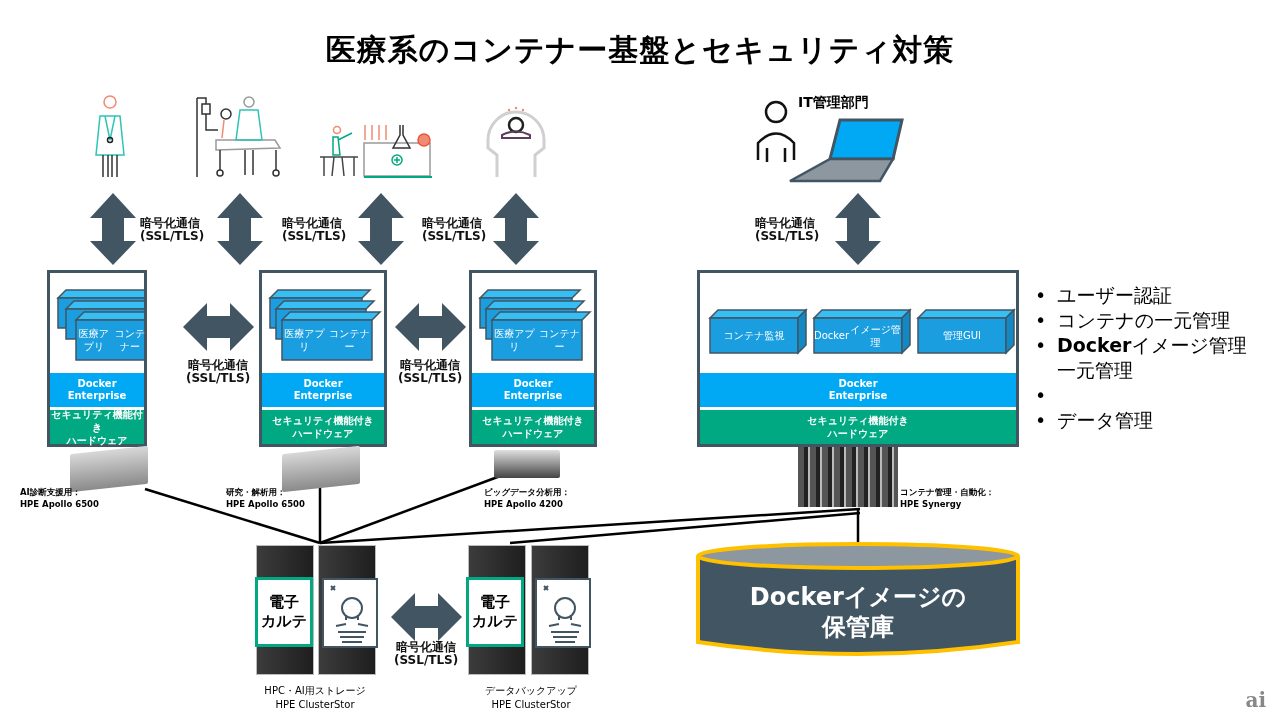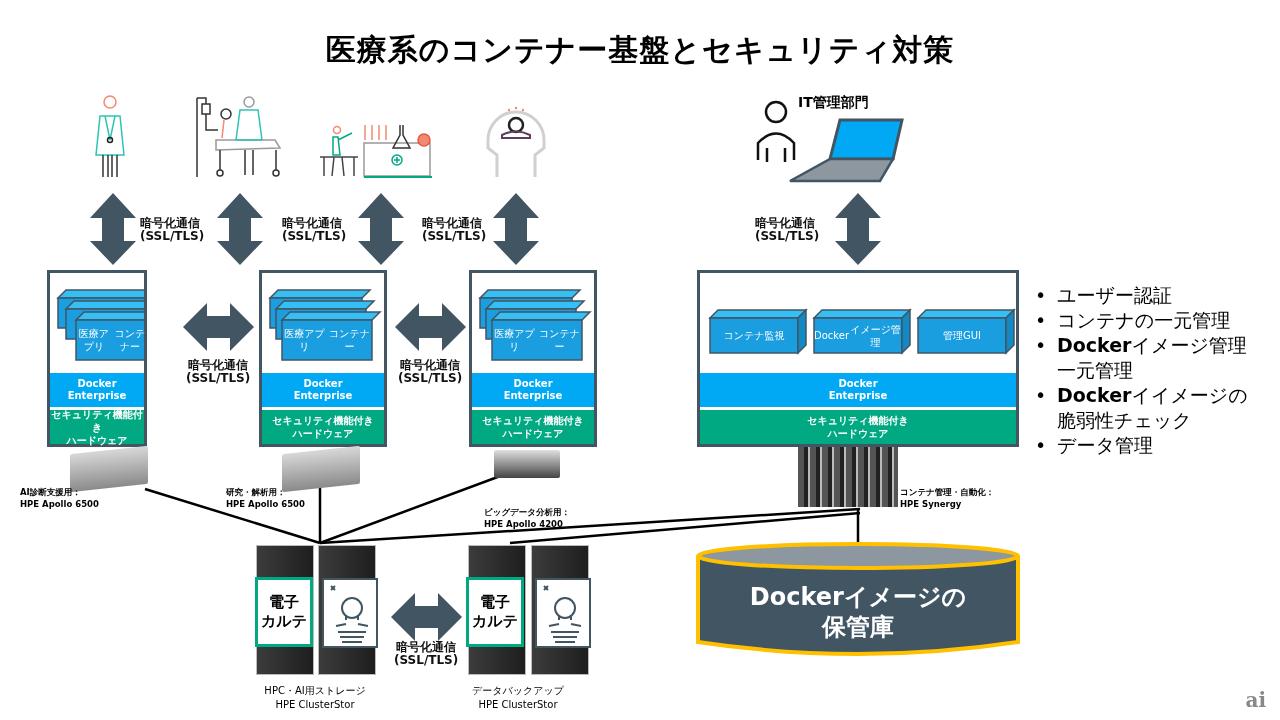--- a/index.html
+++ b/index.html
@@ -256,21 +256,21 @@
 <div class="abs" style="left:798px;top:447px;width:100px;height:60px;background:repeating-linear-gradient(90deg,#555 0 6px,#222 6px 10px,#bbb 10px 12px)"></div>
 
 <div class="abs server-label" style="left:20px;top:486px;width:100px">
     <div>AI診断支援用：</div>
     <div>HPE Apollo 6500</div>
   </div>
 <div class="abs server-label" style="left:226px;top:486px;width:100px">
     <div>研究・解析用：</div>
     <div>HPE Apollo 6500</div>
   </div>
-<div class="abs server-label" style="left:484px;top:506px;width:110px">
+<div class="abs server-label" style="left:484px;top:486px;width:110px">
     <div>ビッグデータ分析用：</div>
     <div>HPE Apollo 4200</div>
   </div>
 <div class="abs server-label" style="left:900px;top:486px;width:110px">
     <div>コンテナ管理・自動化：</div>
     <div>HPE Synergy</div>
   </div>
 
 <div class="abs features">
   <div class="item">
@@ -280,21 +280,20 @@
   <div class="item">
       <span class="bullet">•</span>
       <span>コンテナの一元管理</span>
     </div>
   <div class="item">
       <span class="bullet">•</span>
       <span><b>Docker</b><span>イメージ管理</span><br><span>一元管理</span></span>
     </div>
   <div class="item">
       <span class="bullet">•</span>
-      <span><b>Docker</b><span>イイメージの</span><br><span>脆弱性チェック</span></span>
     </div>
   <div class="item">
       <span class="bullet">•</span>
       <span>データ管理</span>
     </div>
 </div>
 
 <div class="abs rack" style="left:256px;top:545px;width:58px;height:130px"></div>
 <div class="abs rack" style="left:318px;top:545px;width:58px;height:130px"></div>
 <div class="abs karte" style="left:255px;top:577px;width:58px;height:70px">
@@ -319,21 +318,21 @@
       <circle cx="28" cy="28" r="10"></circle>
       <path d="M22,36 L22,40 M34,36 L34,40 M12,46 L22,44 M44,46 L34,44 M14,52 L42,52 M16,57 L40,57 M18,62 L38,62"></path>
       <path d="M7,6 L11,10 M11,6 L7,10"></path>
     </g>
 </svg>
 
 <div class="abs storage-label" style="left:240px;top:684px;width:150px">
     <div>HPC・AI用ストレージ</div>
     <div>HPE ClusterStor</div>
   </div>
-<div class="abs storage-label" style="left:443px;top:684px;width:150px">
+<div class="abs storage-label" style="left:456px;top:684px;width:150px">
     <div>データバックアップ</div>
     <div>HPE ClusterStor</div>
   </div>
 
 <div id="cyl-text" class="abs" style="left:698px;top:582px;width:320px">
     <div>Dockerイメージの</div>
     <div>保管庫</div>
   </div>
 
 <div id="logo" class="abs">ai</div>

